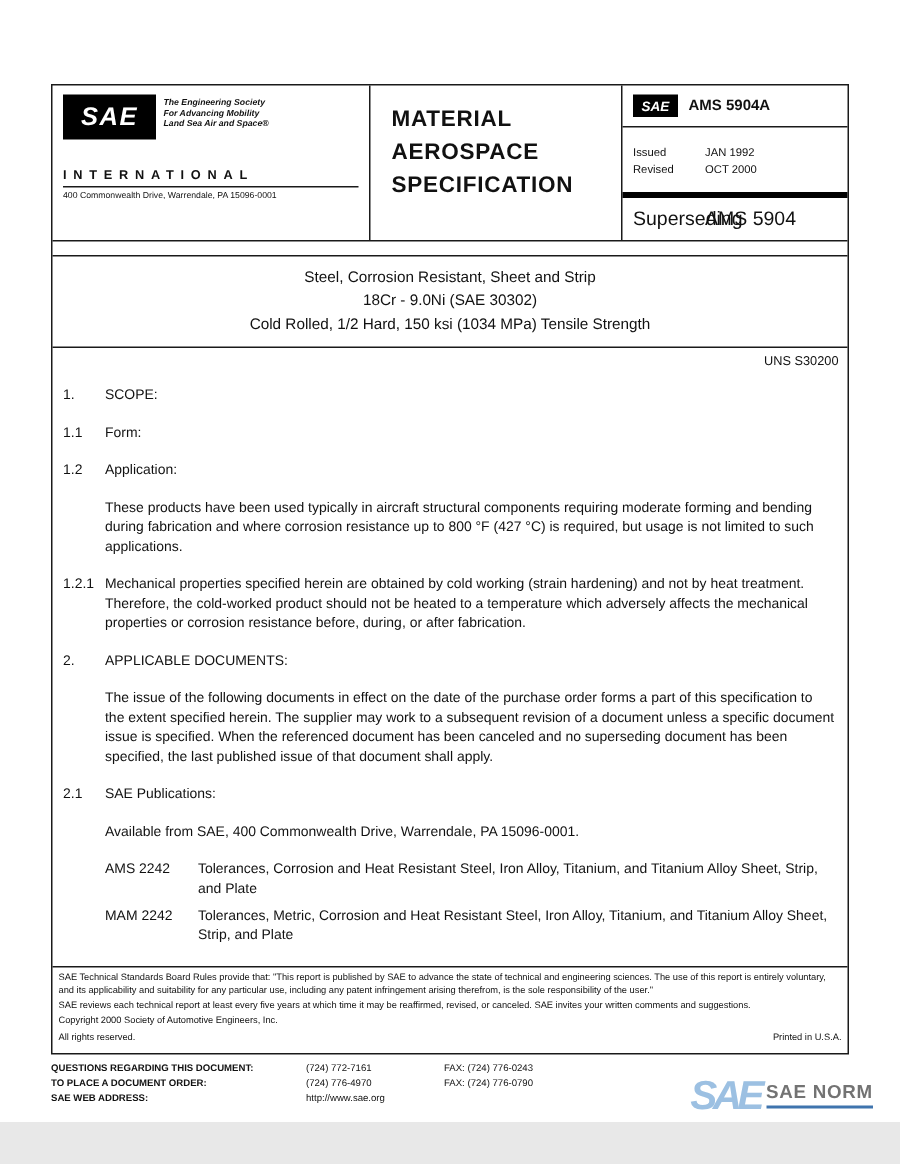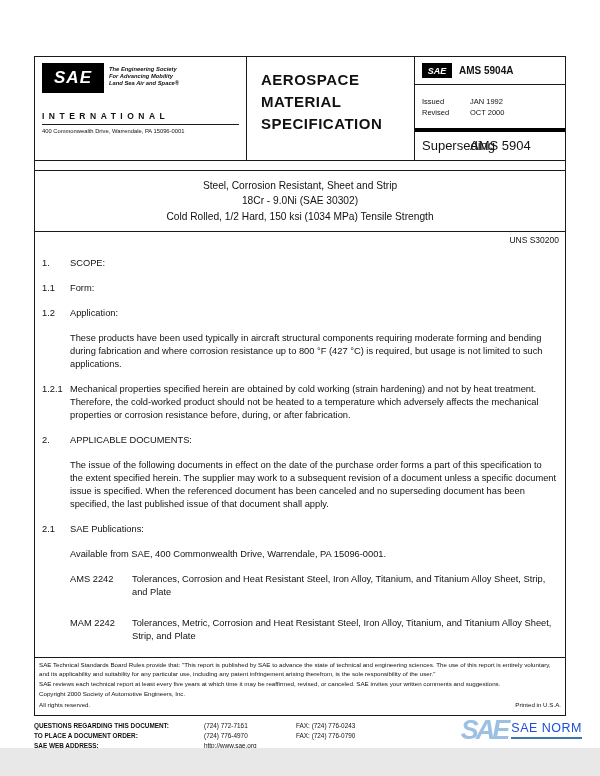--- a/index.html
+++ b/index.html
@@ -35,36 +35,36 @@
 
   
   .title-box { margin-top:9px; border-top:1px solid #1a1a1a; border-bottom:1px solid #1a1a1a; text-align:center; font-size:10.2px; line-height:1.5; padding:7px 10px; }
   .uns { text-align:right; font-size:8.5px; padding:3px 6px 0 0; }
 
   
   .body { padding:12px 8px 4px 7px; font-size:9.3px; line-height:1.4; }
   .hang { position:relative; padding-left:28px; margin-bottom:12px; }
   .hang .num { position:absolute; left:0; top:0; }
   .para { padding-left:28px; margin-bottom:12px; }
-  .refs { padding-left:28px; margin-bottom:10px; display:grid; grid-template-columns:62px 1fr; row-gap:18px; }
+  .refs { padding-left:28px; margin-bottom:10px; display:grid; grid-template-columns:62px 1fr; row-gap:5px; }
 
   
   .notices { border-top:1px solid #1a1a1a; padding:3px 4px 4px; font-size:6.2px; line-height:1.35; }
   .notices p { margin-bottom:2px; }
   .rights-row { display:flex; justify-content:space-between; }
 
   
   .contacts { margin-top:5px; display:grid; grid-template-columns:170px 92px 1fr; font-size:6.4px; line-height:1.55; width:360px; }
   .contacts .lbl { font-weight:bold; }
 
   
   .norm-logo { position:absolute; right:18px; bottom:4px; display:flex; align-items:center; gap:4px; }
   .norm-mono { font-size:27px; font-weight:bold; font-style:italic; color:#9cc0e2; letter-spacing:-3px; line-height:1; }
   .norm-name { display:flex; flex-direction:column; }
-  .norm-name .nm { color:#1d4ed8; font-weight:normal; font-size:12.5px; letter-spacing:0.5px; line-height:1.1; }
+  .norm-name .nm { color:#737373; font-weight:bold; font-size:12.5px; letter-spacing:0.5px; line-height:1.1; }
   .norm-bar { height:2px; background:#3f74ae; margin-top:1px; width:100%; }
 </style>
 </head>
 <body>
 
 <div class="page">
   <div class="doc">
     <div class="frame">
 
       <div class="header-box">
@@ -77,22 +77,22 @@
               <div>The Engineering Society</div>
               <div>For Advancing Mobility</div>
               <div>Land Sea Air and Space®</div>
             </div>
           </div>
           <div class="intl">INTERNATIONAL</div>
           <div class="addr">400 Commonwealth Drive, Warrendale, PA 15096-0001</div>
         </div>
 
         <div class="col col-mid">
+          <div>MATERIAL</div>
           <div>AEROSPACE</div>
-          <div>MATERIAL</div>
           <div>SPECIFICATION</div>
         </div>
 
         <div class="col-right">
           <div class="meta-row1">
             <span class="sae-box small">
               <span>SAE</span>
             </span>
             <span class="docnum">AMS 5904A</span>
           </div>

